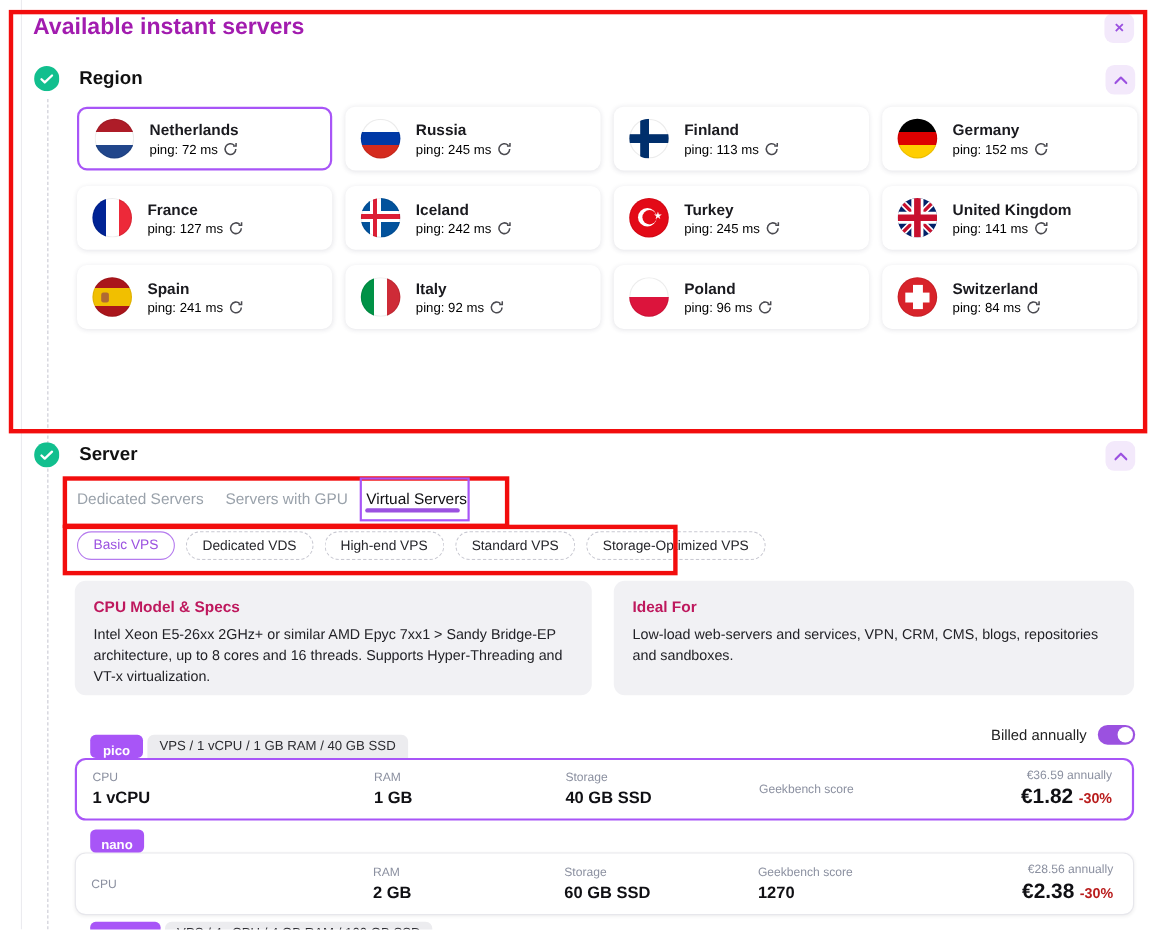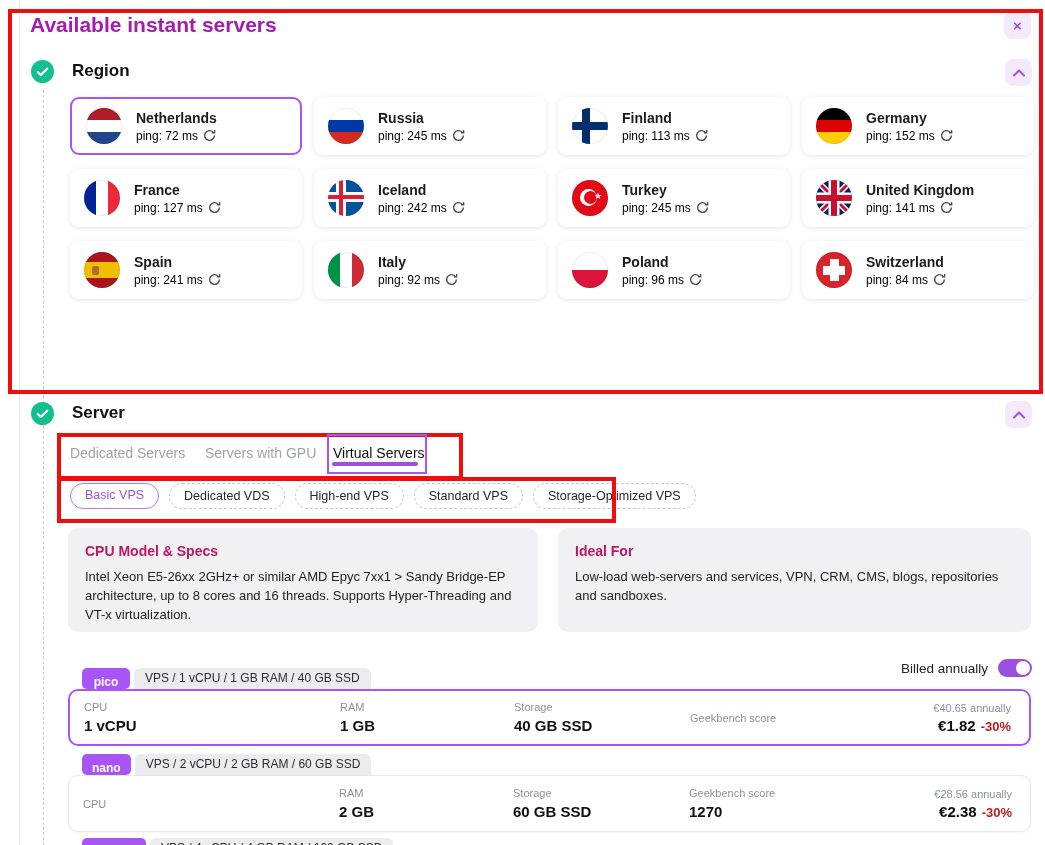--- a/index.html
+++ b/index.html
@@ -111,21 +111,21 @@
   }
   .plan-card.selected{border:2px solid #a855f7}
   .plan-card.normal{border:1px solid #e7e7ec;box-shadow:0 1px 3px rgba(0,0,0,.05)}
   .pcol{display:flex;flex-direction:column;gap:4px}
   .pcol.c1{width:256px}.pcol.c2{width:174px}.pcol.c3{width:176px}.pcol.c4{flex:1}
   .plabel{font-size:11px;color:#8b90a0}
   .pvalue{font-size:15px;font-weight:700;color:#101014}
   .pricecol{display:flex;flex-direction:column;gap:3px;align-items:flex-end}
   .annual{font-size:11px;color:#8b90a0}
   .priceline{display:flex;align-items:baseline;gap:5px}
-  .price{font-size:15px;font-weight:700;color:#101014}
+  .price{font-size:19px;font-weight:700;color:#101014}
   .discount{font-size:13px;font-weight:700;color:#b91c1c}
 </style>
 </head>
 <body>
 
 <div class="abs left-edge-line"></div>
 <div class="abs timeline"></div>
 
 <div class="abs page-title">Available instant servers</div>
 
@@ -409,31 +409,30 @@
     <span class="pvalue">1 GB</span>
   </div>
   <div class="pcol c3">
     <span class="plabel">Storage</span>
     <span class="pvalue">40 GB SSD</span>
   </div>
   <div class="pcol c4">
     <span class="plabel">Geekbench score</span>
   </div>
   <div class="pricecol">
-    <span class="annual">€40.65 annually</span>
+    <span class="annual">€36.59 annually</span>
     <span class="priceline">
       <span class="price">€1.82</span>
       <span class="discount">-30%</span>
     </span>
   </div>
 </div>
 
 <div class="abs plan-badges" style="left:82px;top:754px">
   <span class="badge-name">nano</span>
-  <span class="badge-summary">VPS / 2 vCPU / 2 GB RAM / 60 GB SSD</span>
 </div>
 <div class="abs plan-card normal" style="top:775px">
   <div class="pcol c1">
     <span class="plabel">CPU</span>
   </div>
   <div class="pcol c2">
     <span class="plabel">RAM</span>
     <span class="pvalue">2 GB</span>
   </div>
   <div class="pcol c3">

